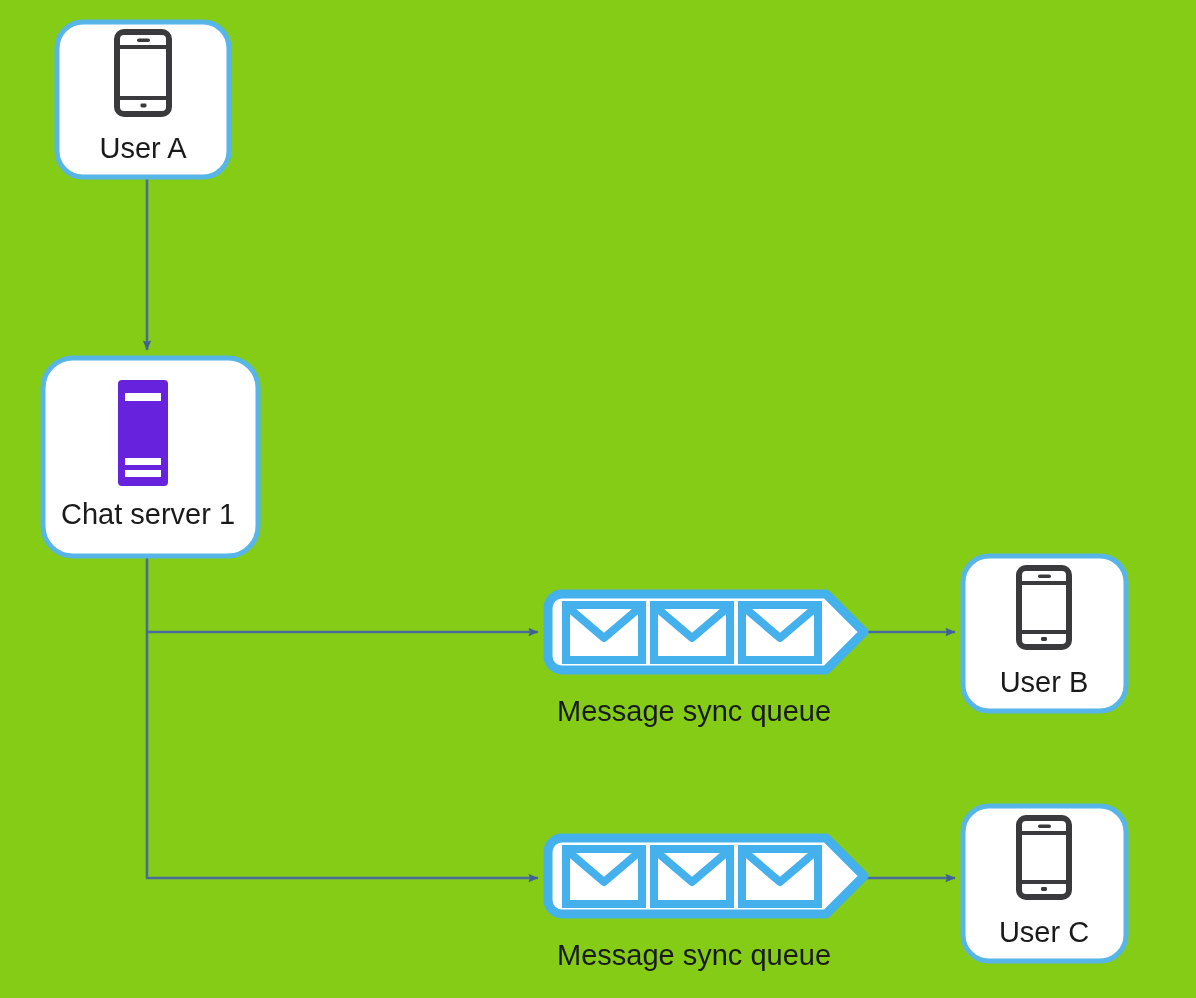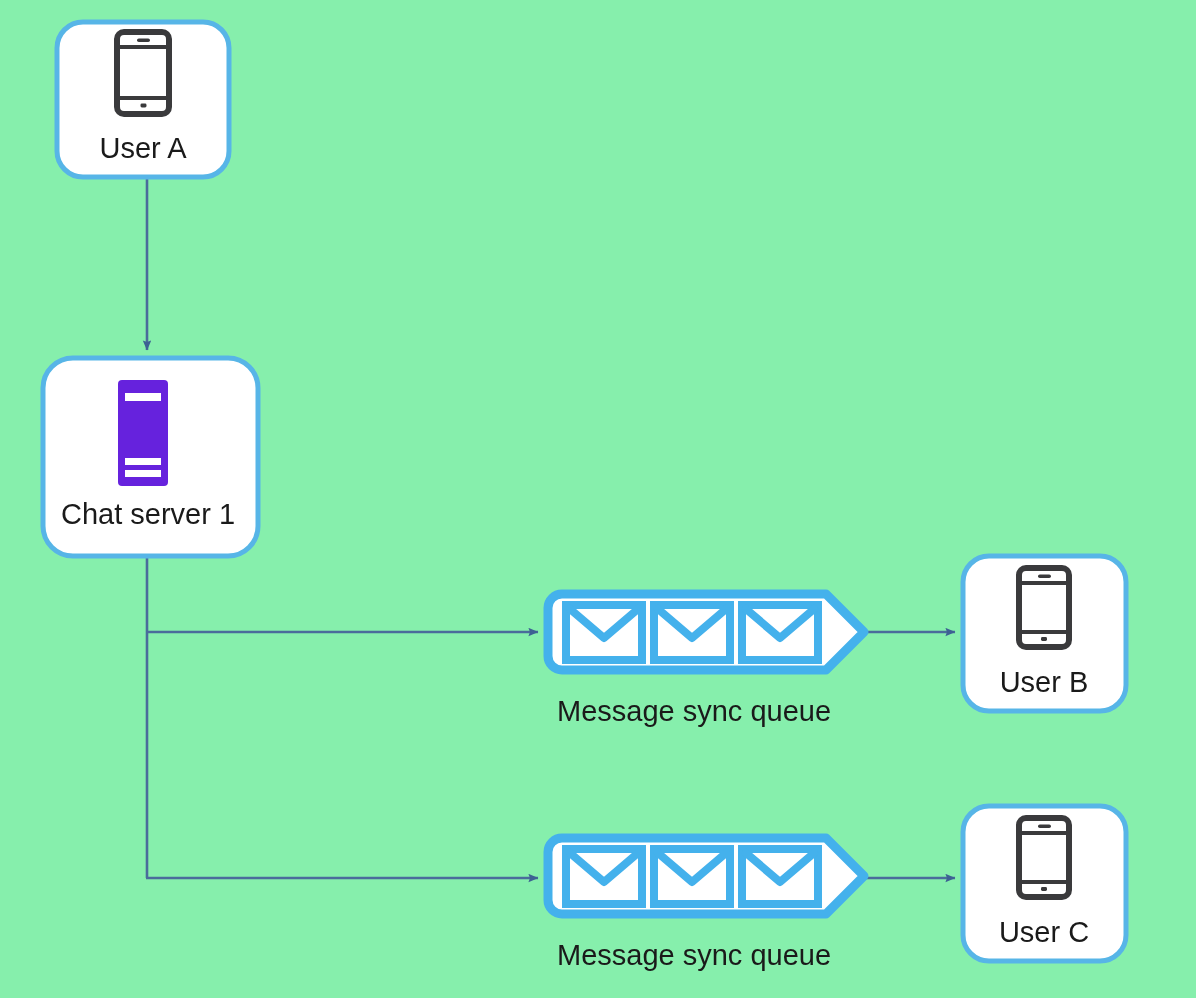--- a/index.html
+++ b/index.html
@@ -8,21 +8,21 @@
     padding: 0;
     background: #ffffff;
   }
   body {
     font-family: "Liberation Sans", sans-serif;
   }
   #canvas {
     position: relative;
     width: 1196px;
     height: 998px;
-    background: #86efac;
+    background: #84cc16;
     overflow: hidden;
   }
   #diagram-svg {
     position: absolute;
     left: 0;
     top: 0;
     width: 1196px;
     height: 998px;
   }
   .node-label {

